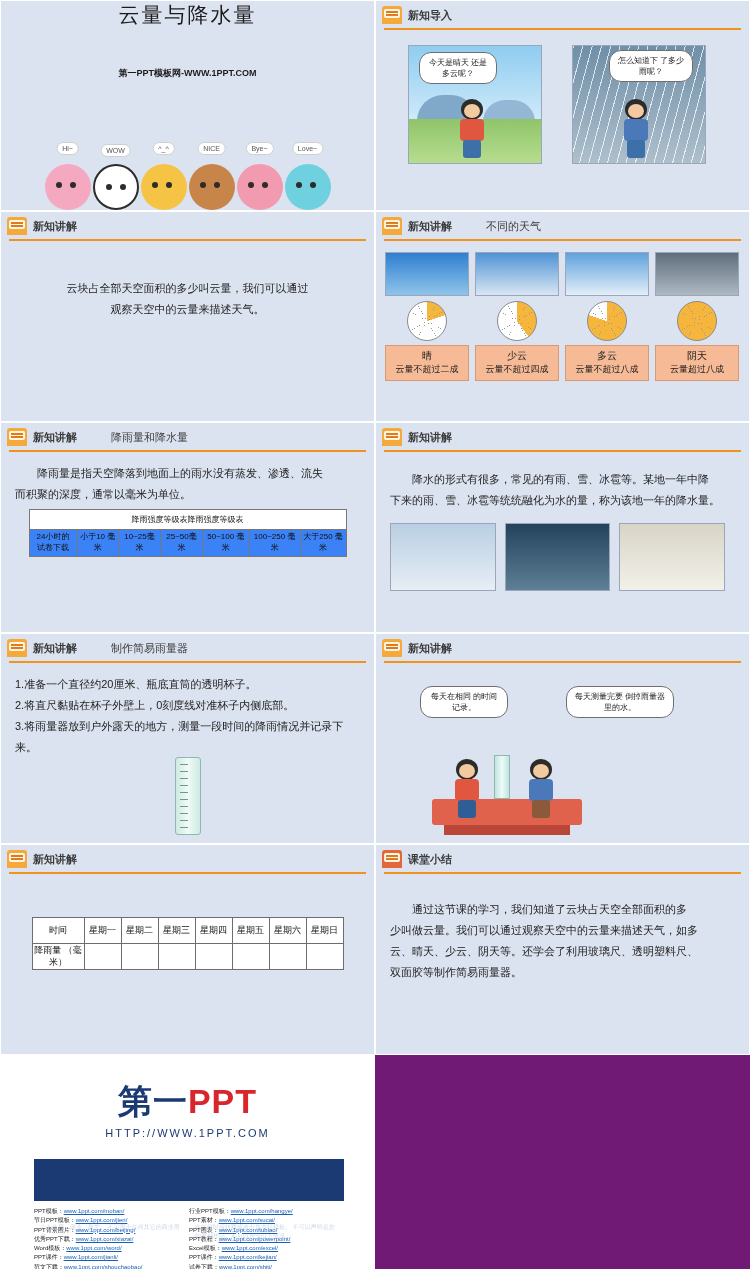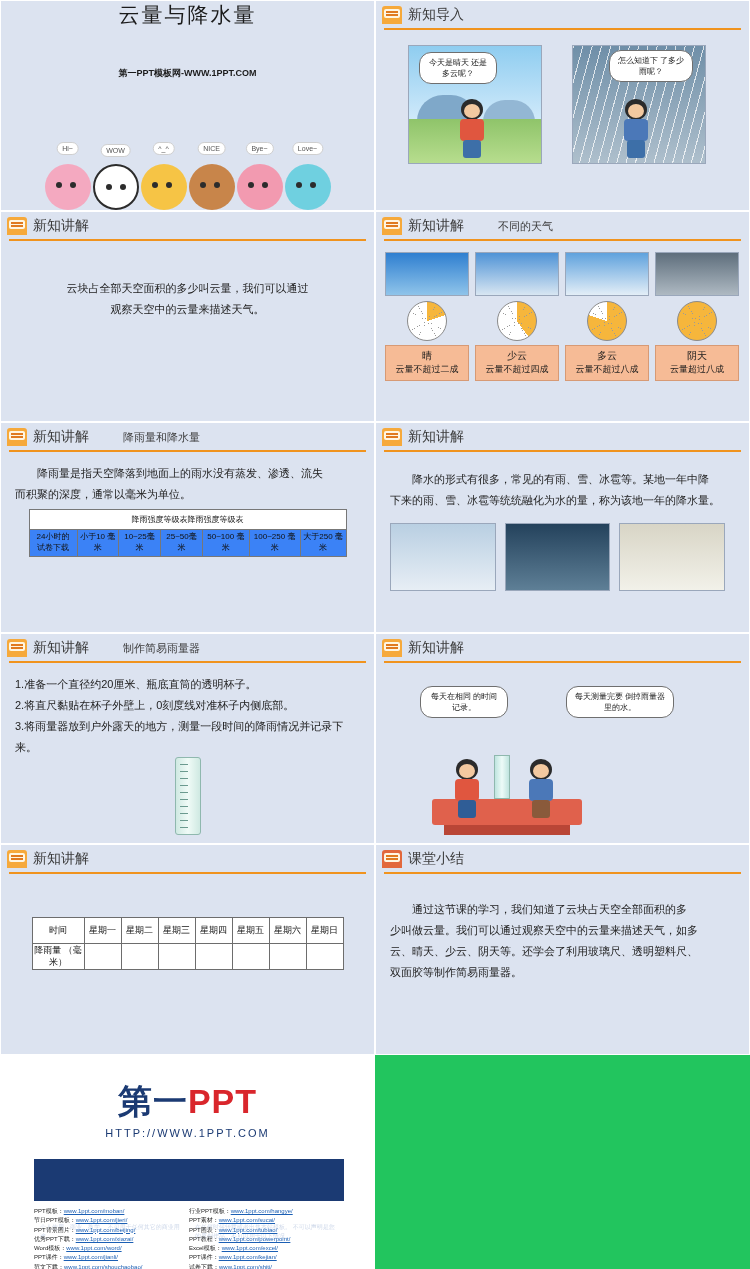--- a/index.html
+++ b/index.html
@@ -49,21 +49,21 @@
     border-radius: 2px;
   }
   .hdr .badge::after {
     content: "";
     position: absolute; left: 4px; top: 5px;
     width: 12px; height: 2px;
     background: #e07a1f;
     box-shadow: 0 3px 0 #e07a1f;
   }
   .hdr .ttl {
-    font-size: 14px; font-weight: normal; color: #3b3b3b;
+    font-size: 11px; font-weight: bold; color: #3b3b3b;
   }
   .hdr .sub {
     font-size: 11px; color: #3b3b3b;
     margin-left: 34px;
   }
   .rule {
     position: absolute; left: 8px; right: 8px; top: 27px;
     height: 2px; background: #f0931e;
   }
   .body {
@@ -275,21 +275,21 @@
     position: absolute; left: 118px; bottom: 44px;
     width: 16px; height: 44px;
     background: linear-gradient(90deg,#bfe4df,#edfbf8,#bfe4df);
     border: 1px solid #8fb8ae;
   }
 
   
   .footer {
     position: absolute; left: 0; top: 1055px;
     width: 750px; height: 214px;
-    background: #22c55e;
+    background: #701a75;
   }
   .fwhite {
     position: absolute; left: 0; top: 0;
     width: 375px; height: 214px;
     background: #ffffff;
   }
   .logo-wrap { text-align: center; padding-top: 24px; }
   .logo-main {
     display: inline-block;
     font-size: 34px; font-weight: bold; color: #1b3a73;

